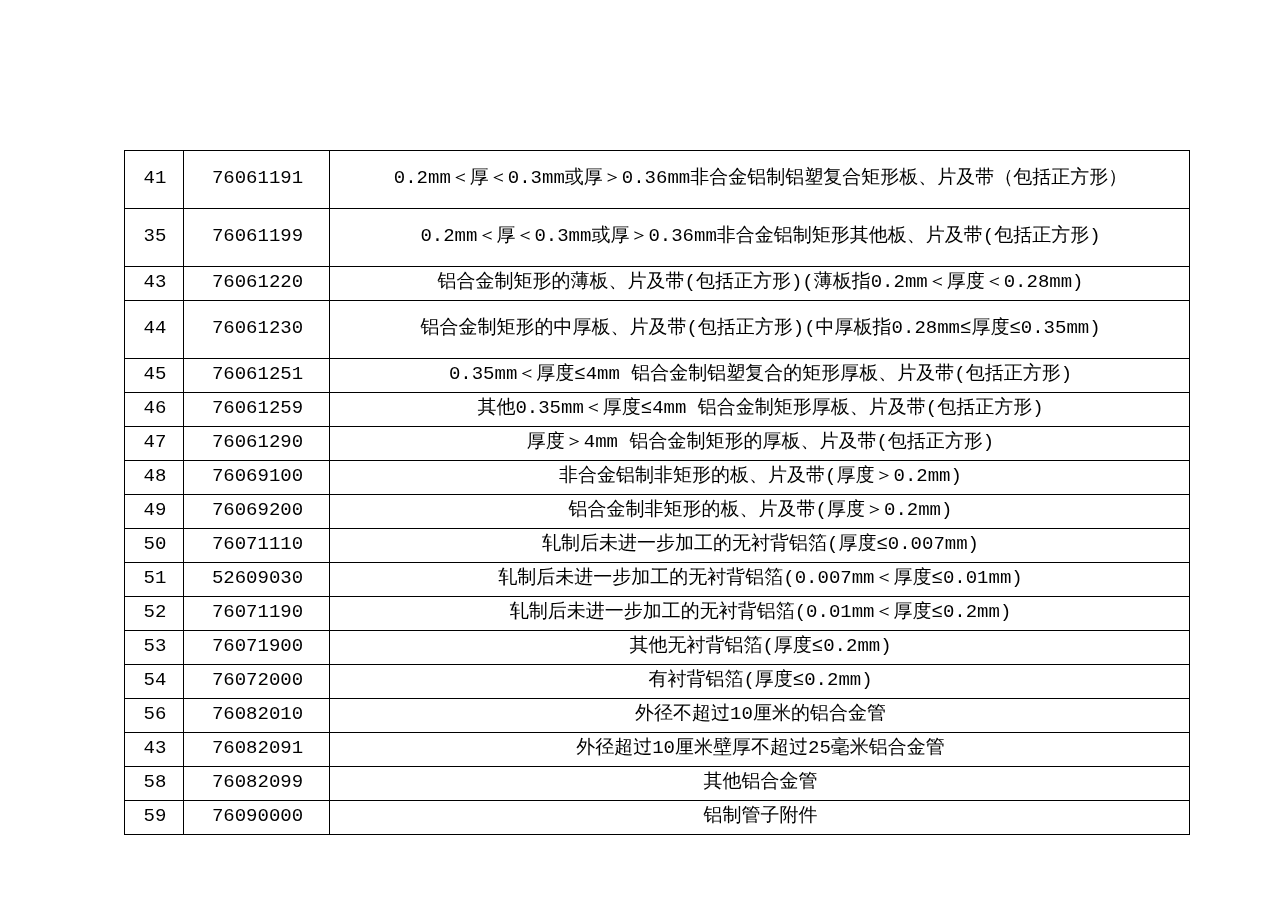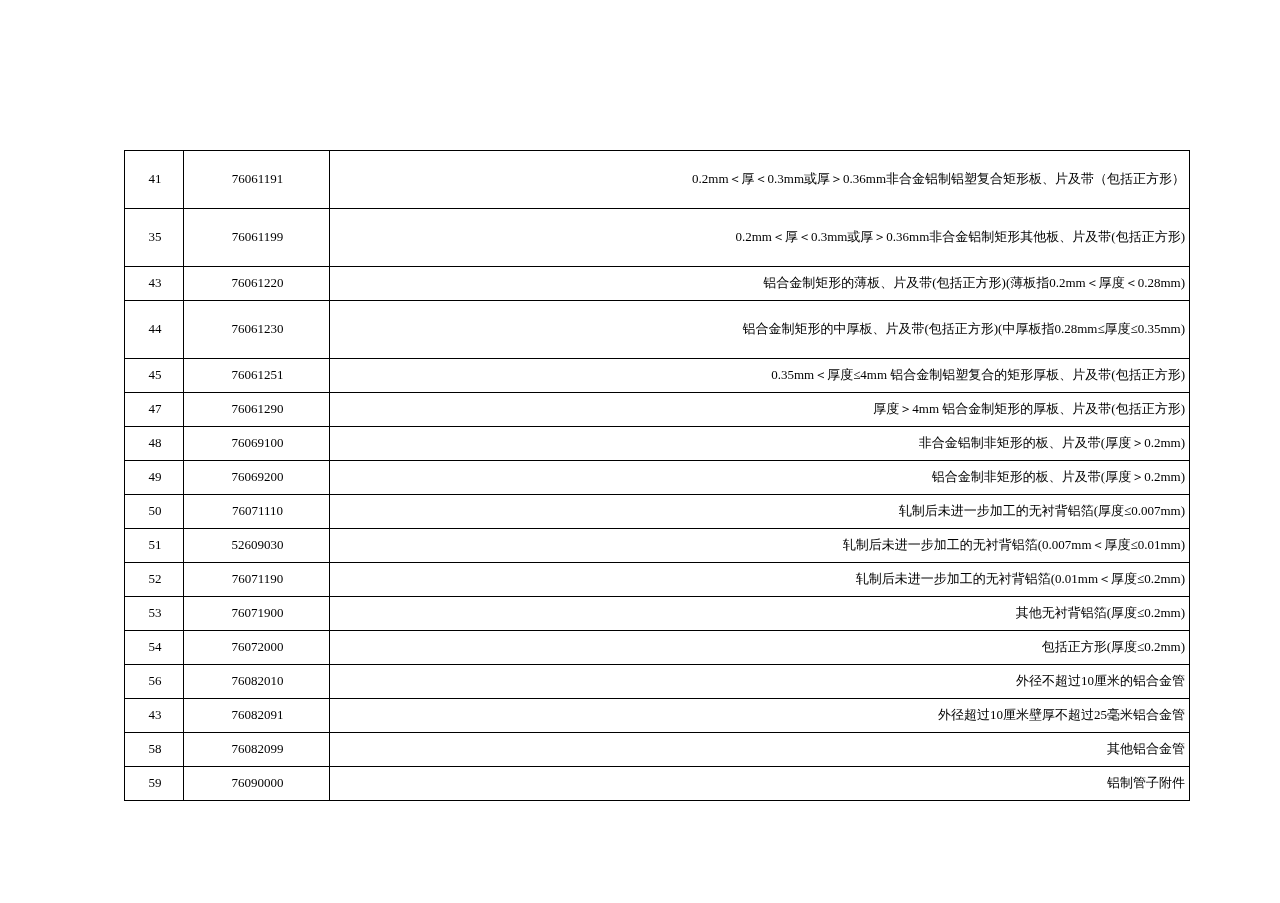--- a/index.html
+++ b/index.html
@@ -28,39 +28,39 @@
   }
   table.hs-table {
     border-collapse: collapse;
     width: 1032px;
     table-layout: fixed;
     background: #ffffff;
   }
   table.hs-table td {
     border: 1px solid #000000;
     padding: 1px 4px 2px 6px;
-    font-size: 13px;
+    font-size: 19px;
     line-height: 1.32;
     vertical-align: middle;
-    font-family: Liberation Serif, serif;
+    font-family: Liberation Mono, monospace;
     letter-spacing: 0px;
   }
   td.col-idx {
     width: 48px;
     text-align: center;
     padding: 1px 2px;
   }
   td.col-code {
     width: 135px;
     text-align: center;
     padding-left: 7px;
   }
   td.col-desc {
     width: 849px;
-    text-align: right;
+    text-align: center;
   }
   .r-tall td {
     height: 54px;
   }
   .r-norm td {
     height: 30px;
     margin-left: 8px;
   }
 </style>
 </head>
@@ -89,20 +89,25 @@
             <td class="col-idx">44</td>
             <td class="col-code">76061230</td>
             <td class="col-desc">铝合金制矩形的中厚板、片及带(包括正方形)(中厚板指0.28mm≤厚度≤0.35mm)</td>
           </tr>
           <tr class="r-norm">
             <td class="col-idx">45</td>
             <td class="col-code">76061251</td>
             <td class="col-desc">0.35mm＜厚度≤4mm 铝合金制铝塑复合的矩形厚板、片及带(包括正方形)</td>
           </tr>
           <tr class="r-norm">
+            <td class="col-idx">46</td>
+            <td class="col-code">76061259</td>
+            <td class="col-desc">其他0.35mm＜厚度≤4mm 铝合金制矩形厚板、片及带(包括正方形)</td>
+          </tr>
+          <tr class="r-norm">
             <td class="col-idx">47</td>
             <td class="col-code">76061290</td>
             <td class="col-desc">厚度＞4mm 铝合金制矩形的厚板、片及带(包括正方形)</td>
           </tr>
           <tr class="r-norm">
             <td class="col-idx">48</td>
             <td class="col-code">76069100</td>
             <td class="col-desc">非合金铝制非矩形的板、片及带(厚度＞0.2mm)</td>
           </tr>
           <tr class="r-norm">
@@ -126,21 +131,21 @@
             <td class="col-desc">轧制后未进一步加工的无衬背铝箔(0.01mm＜厚度≤0.2mm)</td>
           </tr>
           <tr class="r-norm">
             <td class="col-idx">53</td>
             <td class="col-code">76071900</td>
             <td class="col-desc">其他无衬背铝箔(厚度≤0.2mm)</td>
           </tr>
           <tr class="r-norm">
             <td class="col-idx">54</td>
             <td class="col-code">76072000</td>
-            <td class="col-desc">包括正方形(厚度≤0.2mm)</td>
+            <td class="col-desc">有衬背铝箔(厚度≤0.2mm)</td>
           </tr>
           <tr class="r-norm">
             <td class="col-idx">56</td>
             <td class="col-code">76082010</td>
             <td class="col-desc">外径不超过10厘米的铝合金管</td>
           </tr>
           <tr class="r-norm">
             <td class="col-idx">43</td>
             <td class="col-code">76082091</td>
             <td class="col-desc">外径超过10厘米壁厚不超过25毫米铝合金管</td>

